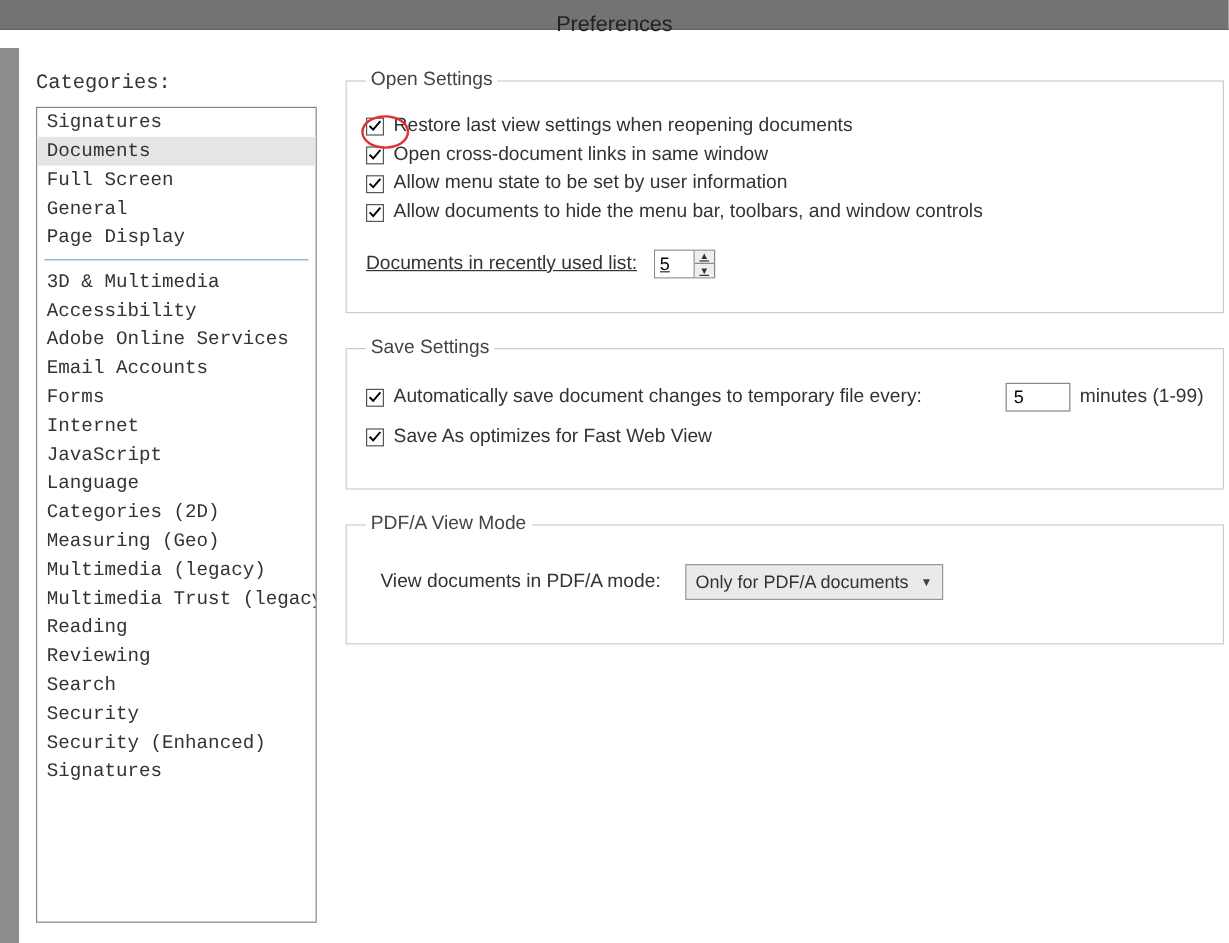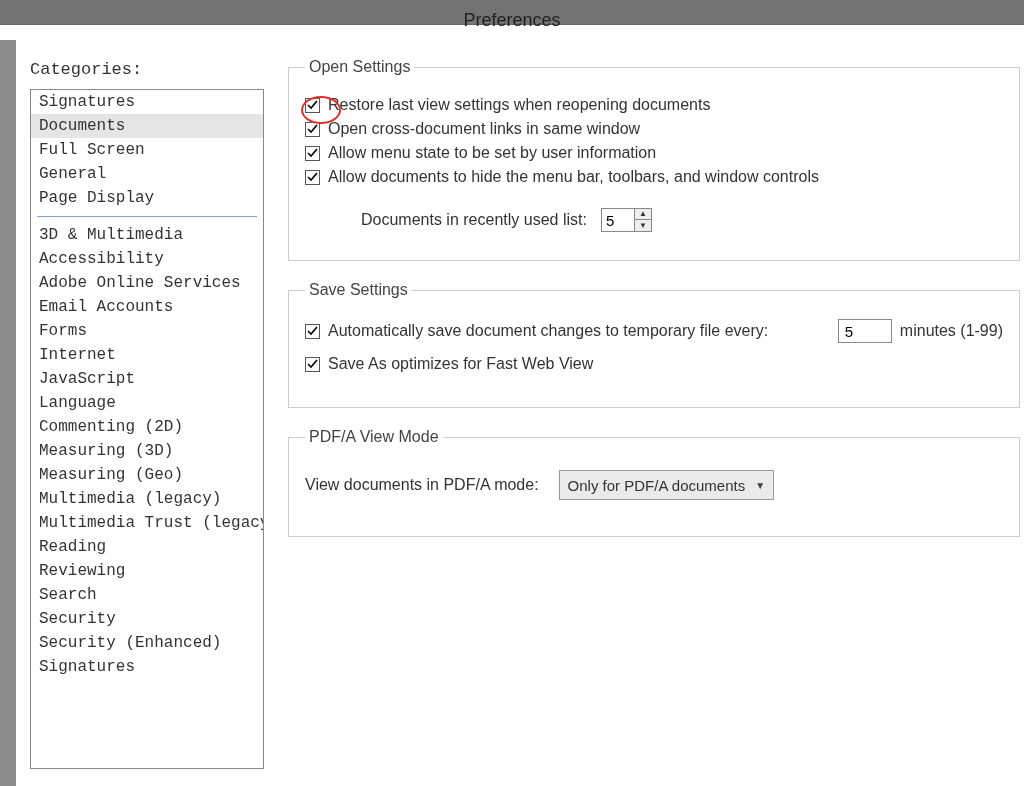--- a/index.html
+++ b/index.html
@@ -97,25 +97,25 @@
     border: 1px solid #555;
     background: #fff;
     display: inline-flex;
     align-items: center;
     justify-content: center;
     flex-shrink: 0;
   }
   .chk svg { display:block; }
   .lbl { font-size: 16px; color: #333; }
   .indent-row {
-    margin-left: 56px;
     margin-top: 22px;
     display: flex;
     align-items: center;
     gap: 14px;
+    text-decoration: underline;
   }
   .spinner {
     display: inline-flex;
     border: 1px solid #888;
     height: 24px;
   }
   .spinner input {
     width: 32px;
     border: none;
     padding: 0 4px;
@@ -170,21 +170,21 @@
   .save-row-wide {
     display: flex;
     align-items: center;
     gap: 8px;
     margin: 6px 0 12px 0;
   }
   .pdfa-row {
     display: flex;
     align-items: center;
     gap: 20px;
-    margin: 10px 0 8px 0;
+    margin: 10px 0 8px 12px;
   }
 </style>
 </head>
 <body>
 
 <div class="titlebar">
   <span>Preferences</span>
 </div>
 
 <div class="leftedge"></div>
@@ -201,22 +201,21 @@
       <div class="catitem">Page Display</div>
       <div class="catdivider"></div>
       <div class="catitem">3D &amp; Multimedia</div>
       <div class="catitem">Accessibility</div>
       <div class="catitem">Adobe Online Services</div>
       <div class="catitem">Email Accounts</div>
       <div class="catitem">Forms</div>
       <div class="catitem">Internet</div>
       <div class="catitem">JavaScript</div>
       <div class="catitem">Language</div>
-      <div class="catitem">Commenting (2D)</div>
-      <div class="catitem">Measuring (3D)</div>
+      <div class="catitem">Categories (2D)</div>
       <div class="catitem">Measuring (Geo)</div>
       <div class="catitem">Multimedia (legacy)</div>
       <div class="catitem">Multimedia Trust (legacy)</div>
       <div class="catitem">Reading</div>
       <div class="catitem">Reviewing</div>
       <div class="catitem">Search</div>
       <div class="catitem">Security</div>
       <div class="catitem">Security (Enhanced)</div>
       <div class="catitem">Signatures</div>
     </div>

